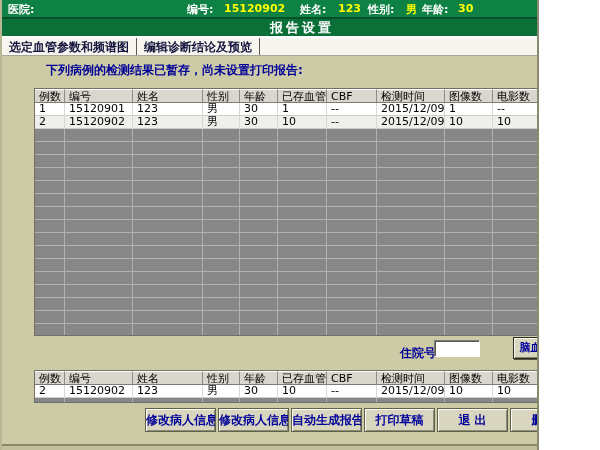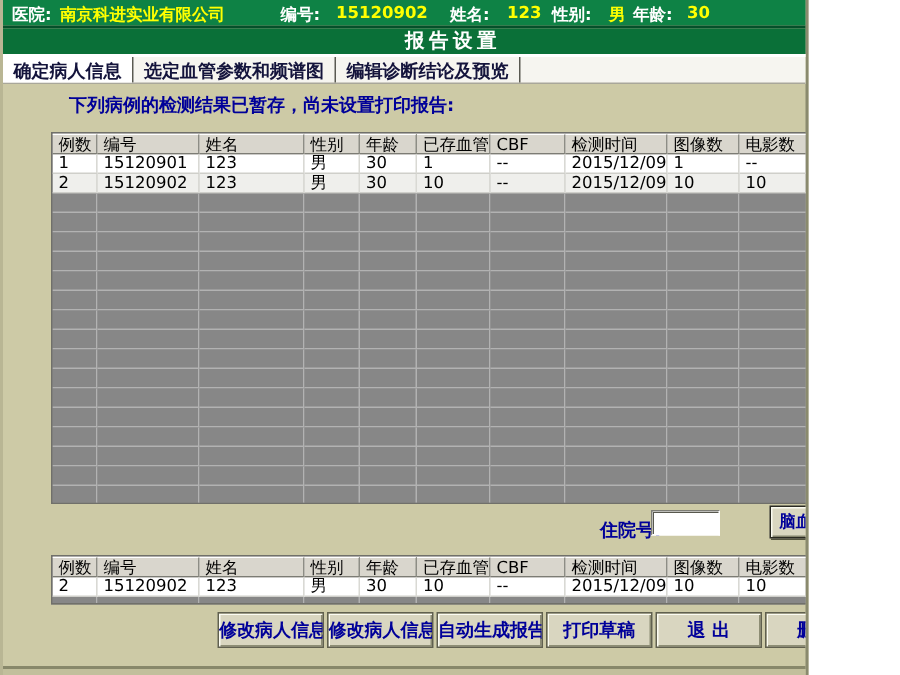--- a/index.html
+++ b/index.html
@@ -55,36 +55,34 @@
   .bottom-edge{position:absolute;left:0;top:444px;width:600px;height:2px;background:#88886a;}
   .bottom-strip{position:absolute;left:0;top:446px;width:600px;height:4px;background:#c2bf9c;}
 </style>
 </head>
 <body>
 
 <div class="window">
 
   <div class="topbar">
     <span style="left:6px">医院:</span>
-    <span style="left:38px" class="val">南京科进实业有限公司</span>
     <span style="left:185px">编号:</span>
     <span style="left:222px" class="val">15120902</span>
     <span style="left:298px">姓名:</span>
     <span style="left:336px" class="val">123</span>
     <span style="left:366px">性别:</span>
     <span style="left:404px" class="val">男</span>
     <span style="left:420px">年龄:</span>
     <span style="left:456px" class="val">30</span>
     <span style="left:551px">13:49:06</span>
   </div>
   <div class="green-div"></div>
   <div class="titlebar">报告设置</div>
 
   <div class="tabstrip">
-      <div class="tab active">确定病人信息</div>
       <div class="tab">选定血管参数和频谱图</div>
       <div class="tab">编辑诊断结论及预览</div>
     </div>
 
   <div class="caption" style="left:44px;top:62px">下列病例的检测结果已暂存，尚未设置打印报告:</div>
 
   <div class="tbl" id="pending-table" style="left:32px;top:88px;width:558px;height:248px">
       <div class="trow thead">
         <div class="tcell" style="width: 30px;">例数</div>
         <div class="tcell" style="width: 68px;">编号</div>

